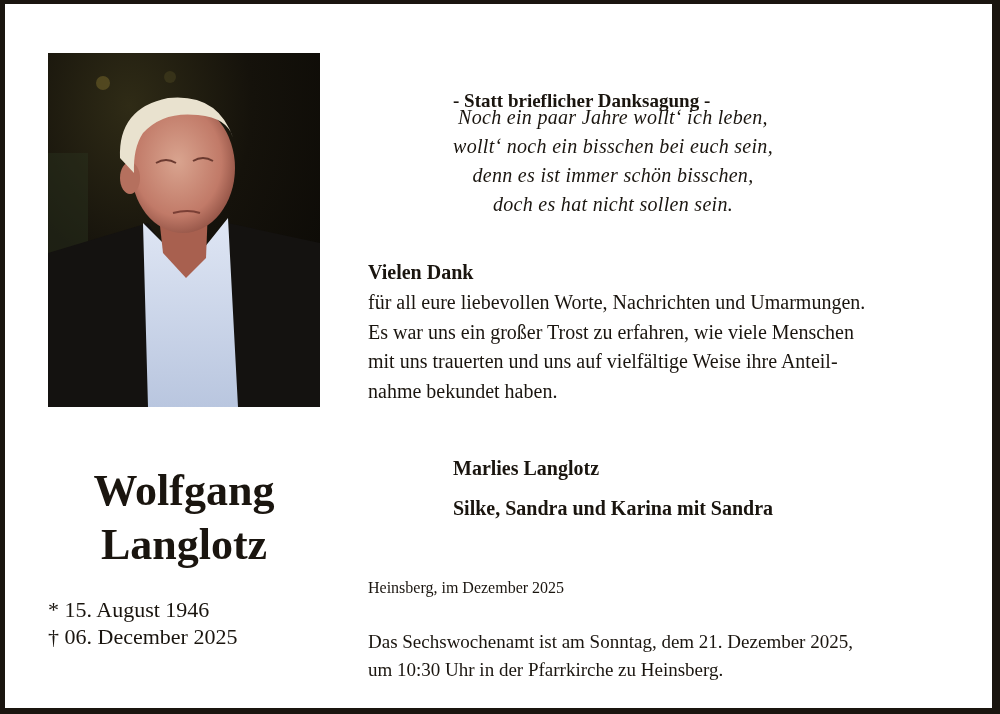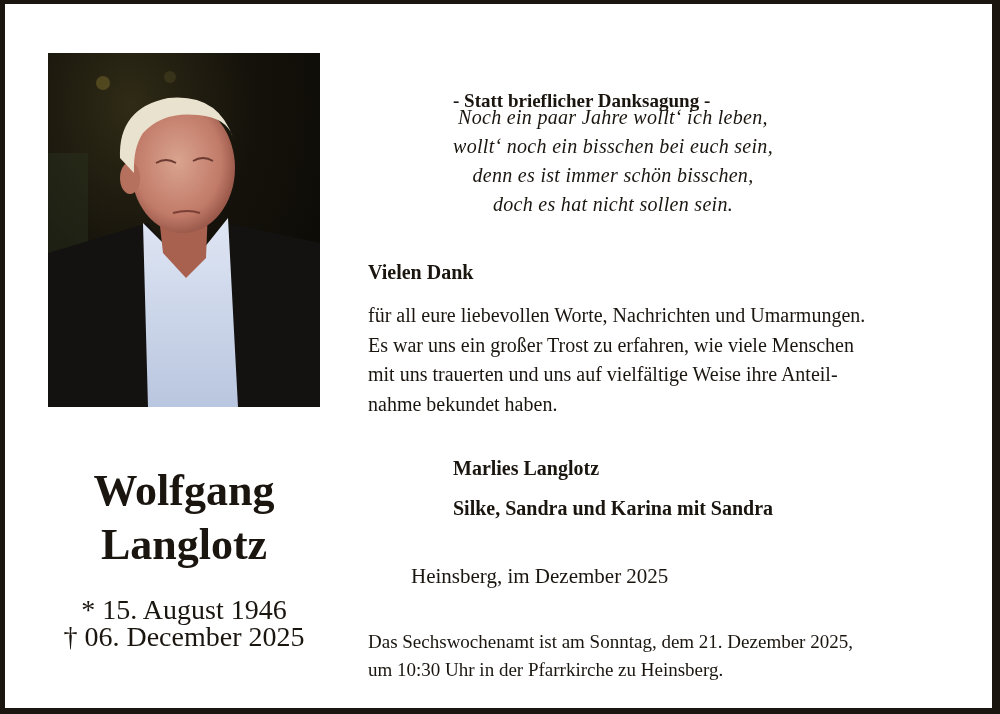--- a/index.html
+++ b/index.html
@@ -19,44 +19,44 @@
       overflow: hidden;
       background: radial-gradient(ellipse at 30% 10%, #2e2a14 0%, #14110a 55%, #0d0b07 100%);
     }
     .photo svg { display: block; }
     .name {
       position: absolute; left: 43px; top: 460px; width: 272px;
       text-align: center; font-weight: bold; font-size: 44px; line-height: 54px;
     }
     .dates {
       position: absolute; left: 43px; top: 592px; width: 272px;
-      text-align: center; font-size: 28px; line-height: 27px;
+      text-align: left; font-size: 22px; line-height: 27px;
     }
     .heading {
       position: absolute; left: 448px; top: 38px;
       font-weight: bold; font-size: 19px; margin-top: 48px;
     }
     .poem {
       position: absolute; left: 448px; top: 99px;
       font-style: italic; font-size: 20px; line-height: 29px; letter-spacing: 0.3px; text-align: center;
     }
     .thanks-title {
       position: absolute; left: 363px; top: 257px;
       font-weight: bold; font-size: 20px; font-family: Liberation Serif, serif;
     }
     .thanks-body {
       position: absolute; left: 363px; top: 284px;
-      font-size: 20px; line-height: 29.5px; margin-top: 13px;
+      font-size: 20px; line-height: 29.5px;
     }
     .family {
       position: absolute; left: 448px; top: 444px;
       font-weight: bold; font-size: 20px; line-height: 40px; font-family: Liberation Serif, serif;
     }
     .place-date {
-      position: absolute; left: 363px; top: 560px; font-size: 21px; margin-left: 43px;
+      position: absolute; left: 363px; top: 575px; font-size: 16px;
     }
     .service {
       position: absolute; left: 363px; top: 624px; font-size: 19px; line-height: 28px;
     }
     .line { display: block; white-space: nowrap; }
   </style>
 </head>
 <body>
 
 <div class="card">

